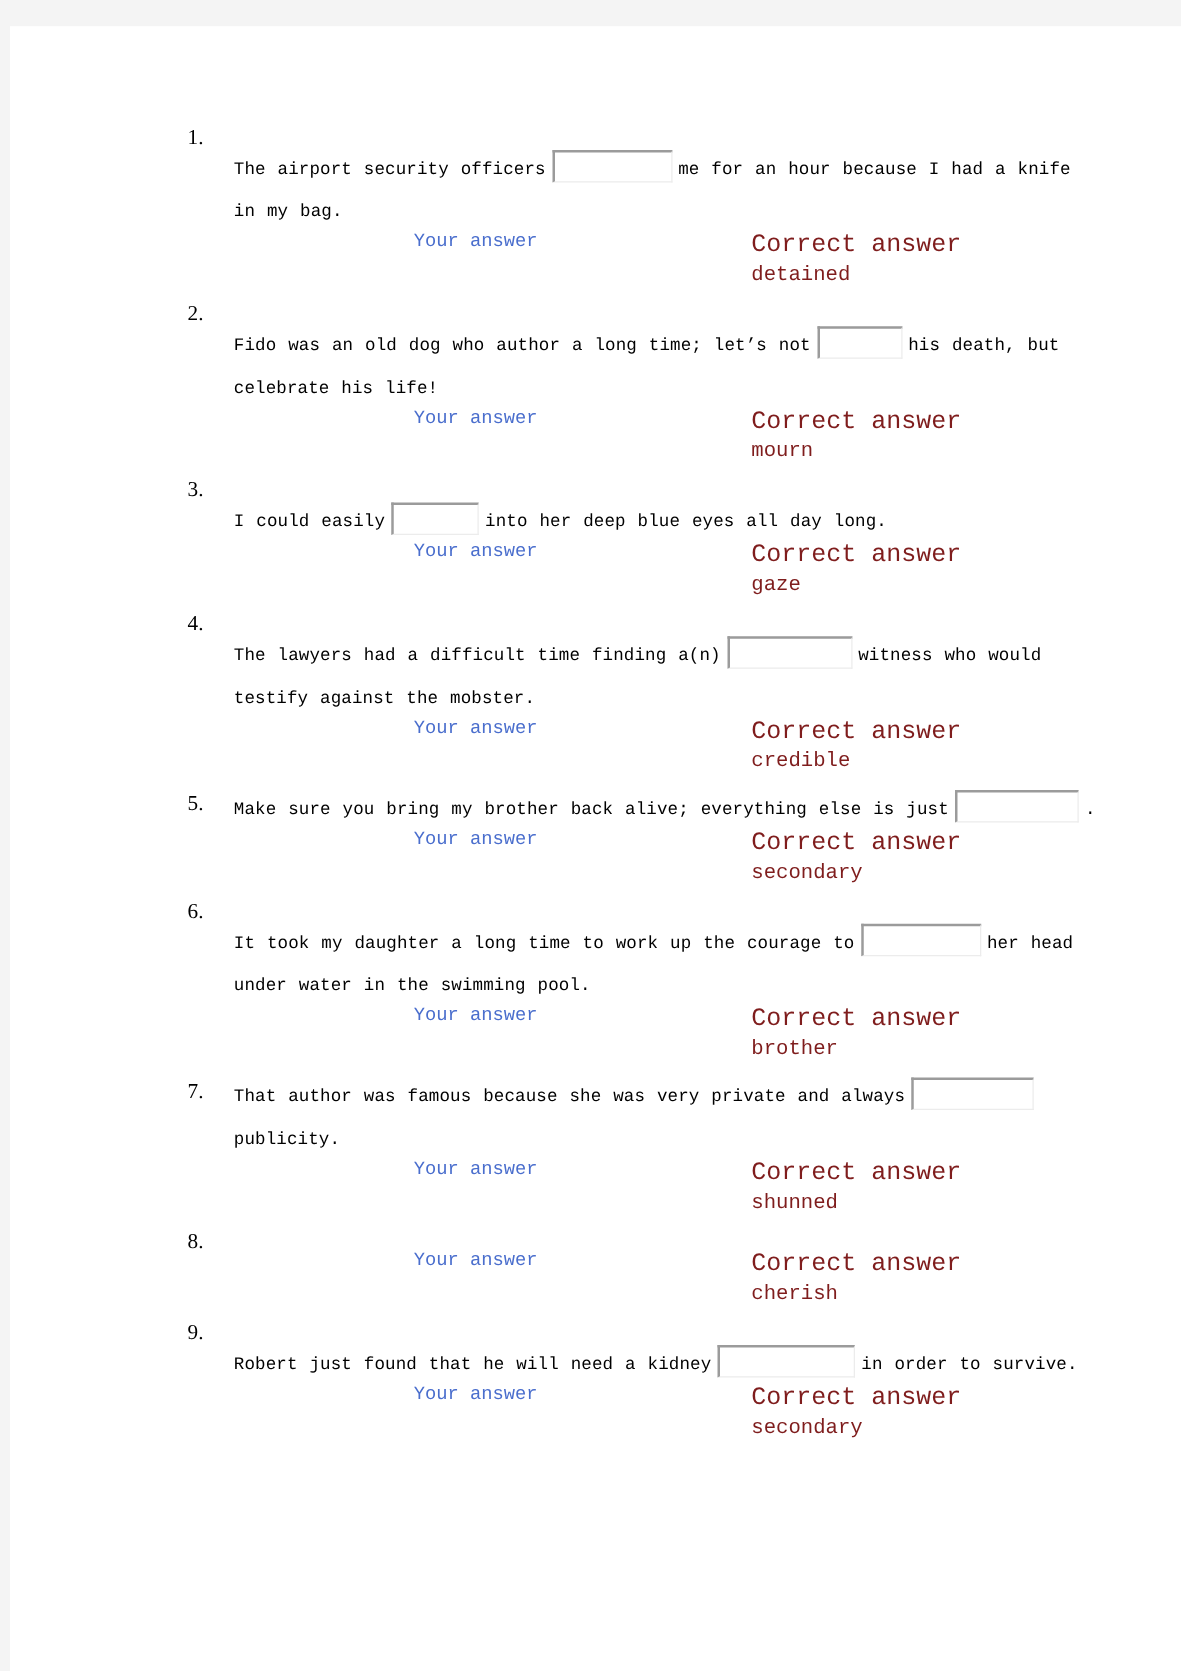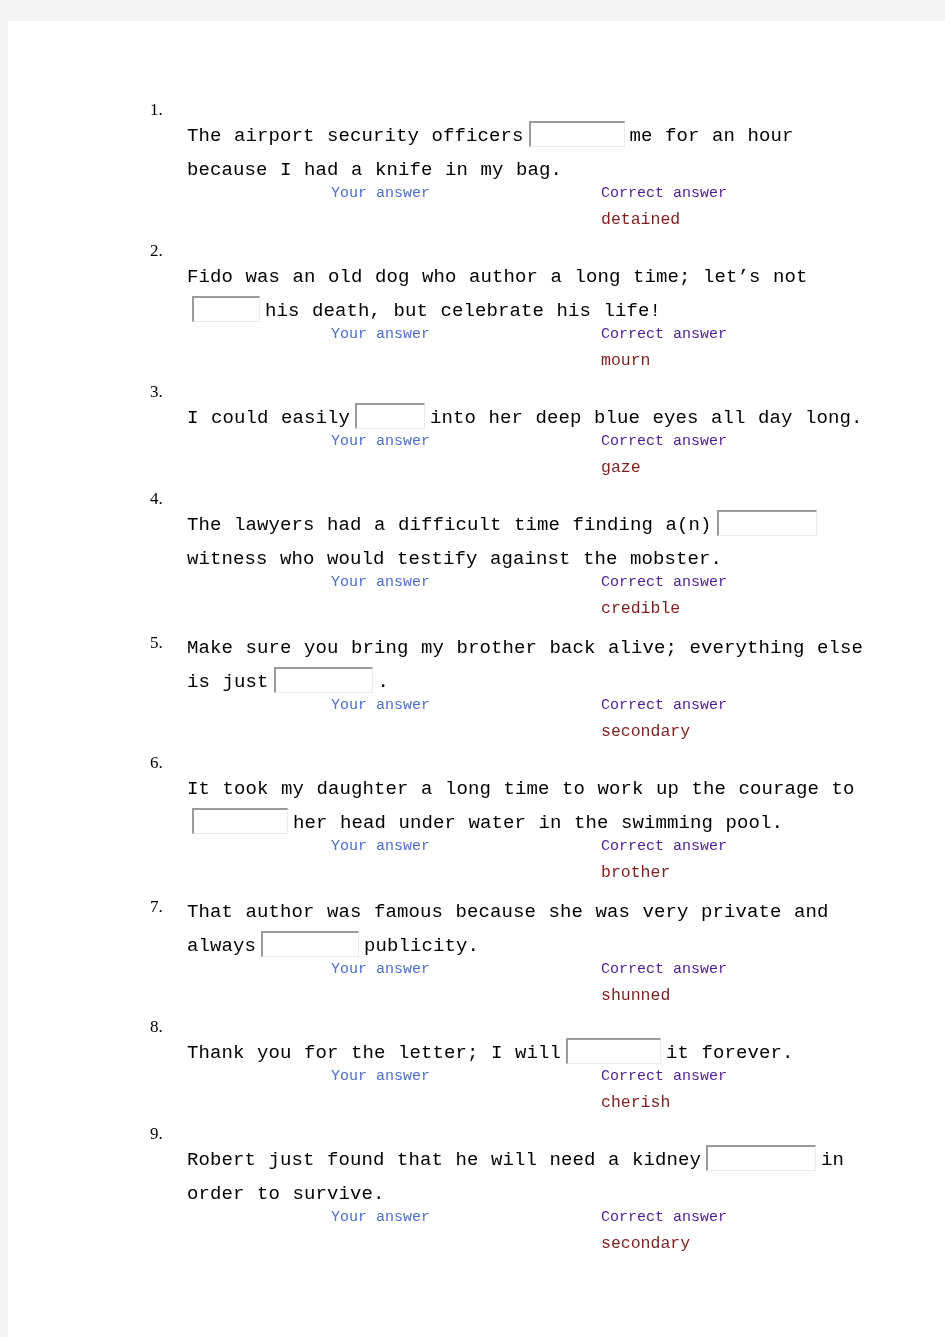--- a/index.html
+++ b/index.html
@@ -53,21 +53,21 @@
   .question-item.inline-num .q-number {
     position: absolute;
     left: 0;
     top: 3px;
   }
 
   
   .q-prompt {
     margin-left: 37px;
     font-family: "Liberation Mono", "DejaVu Sans Mono", monospace;
-    font-size: 19px;
+    font-size: 14px;
     line-height: 34px;
     color: #000000;
     letter-spacing: 0.1px;
     word-spacing: 1px;
     max-width: 700px;
   }
 
   
   .blank-box {
     display: inline-block;
@@ -106,22 +106,22 @@
     font-family: "Liberation Mono", "DejaVu Sans Mono", monospace;
     font-size: 16.5px;
     color: #000000;
     white-space: nowrap;
   }
   .correct-answer-label {
     position: absolute;
     left: 451px;              
     top: 0;
     font-family: "Liberation Mono", "DejaVu Sans Mono", monospace;
-    font-size: 15px;
-    color: #4c1d95;
+    font-size: 20px;
+    color: #7f1d1d;
     white-space: nowrap;
   }
   .correct-answer-value {
     position: absolute;
     left: 451px;
     top: 25px;
     font-family: "Liberation Mono", "DejaVu Sans Mono", monospace;
     font-size: 16.5px;
     color: #7f1d1d;
     white-space: nowrap;
@@ -197,21 +197,20 @@
         <div class="q-prompt"><span>That author was famous because she was very private and always</span><span class="blank-box" style="width: 98px;"></span><span>publicity.</span></div>
         <div class="answers-row">
           <div class="your-answer-label">Your answer</div>
           <div class="your-answer-value"></div>
           <div class="correct-answer-label">Correct answer</div>
           <div class="correct-answer-value">shunned</div>
         </div>
       </div>
       <div class="question-item hanging">
         <span class="q-number">8.</span>
-        <div class="q-prompt"><span>Thank you for the letter; I will</span><span class="blank-box" style="width: 95px;"></span><span>it forever.</span></div>
         <div class="answers-row">
           <div class="your-answer-label">Your answer</div>
           <div class="your-answer-value"></div>
           <div class="correct-answer-label">Correct answer</div>
           <div class="correct-answer-value">cherish</div>
         </div>
       </div>
       <div class="question-item hanging">
         <span class="q-number">9.</span>
         <div class="q-prompt"><span>Robert just found that he will need a kidney</span><span class="blank-box" style="width: 110px;"></span><span>in order to survive.</span></div>

